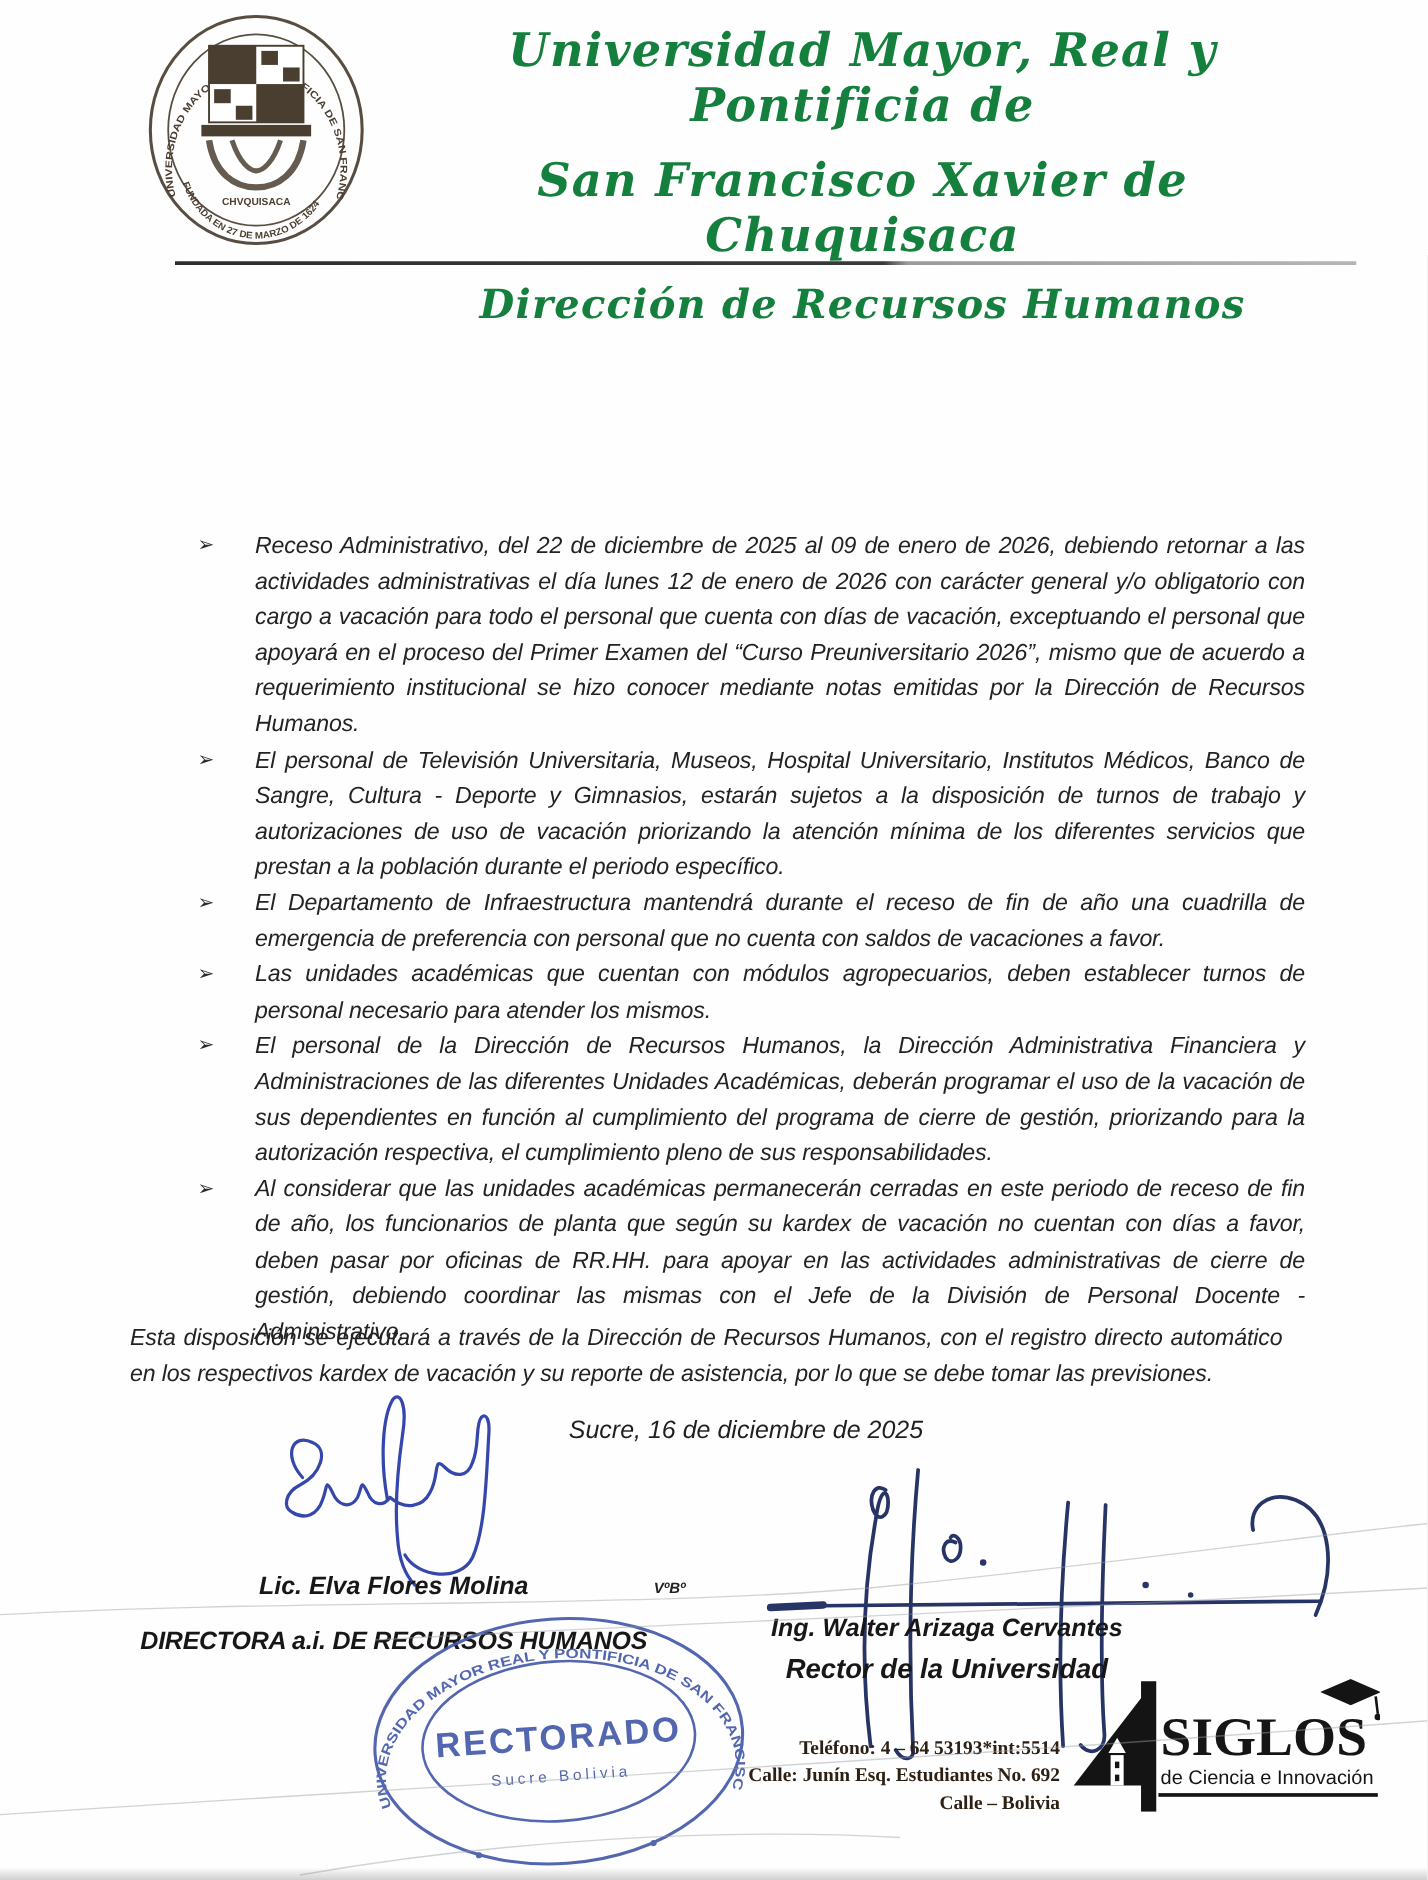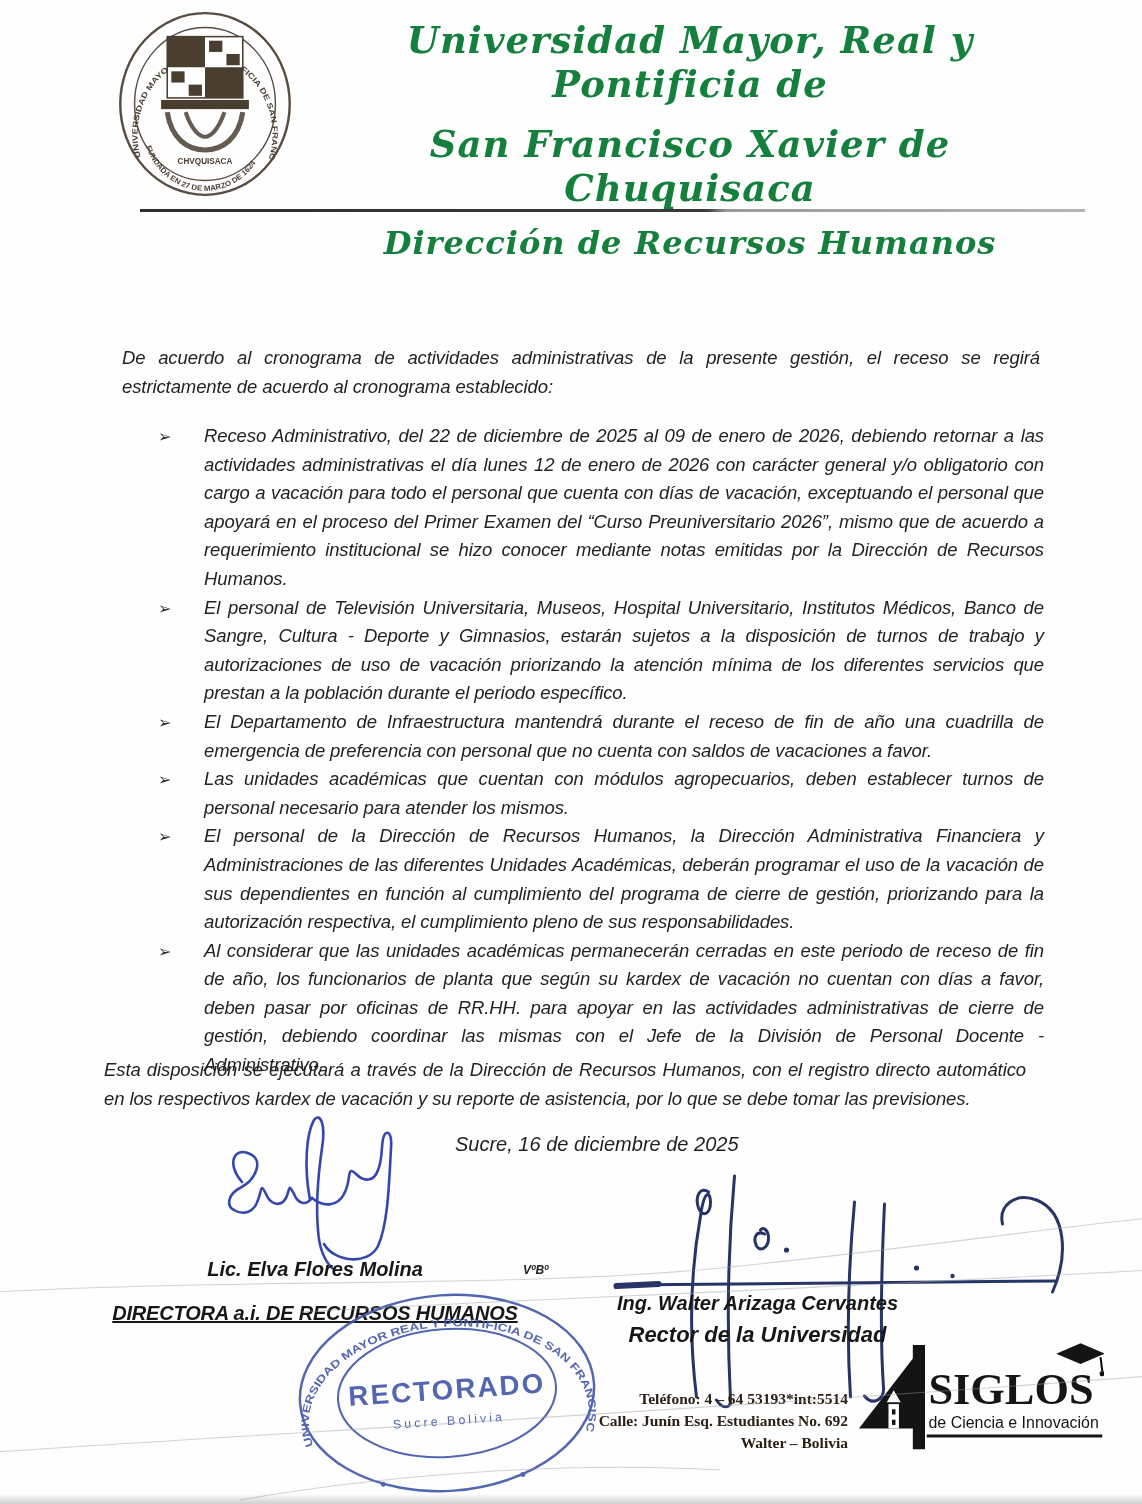--- a/index.html
+++ b/index.html
@@ -29,21 +29,21 @@
   .bullets { position:absolute; left:158px; top:422px; width:886px; list-style:none; }
   .bullets li { position:relative; padding-left:46px; font-style:italic; font-size:18.5px;
     line-height:28.6px; text-align:justify; letter-spacing:-0.1px; }
   .bullets li .marker { position:absolute; left:0; top:1px; font-style:normal; font-size:16px; color:#2c2c2c; }
   
   .dateline { position:absolute; left:455px; top:1133px; font-style:italic; font-size:20px; color:#1f1f1f; }
   .sig-left-svg { position:absolute; left:182px; top:1112px; }
   .sig-left-text { position:absolute; left:95px; top:1216px; width:440px; text-align:center;
     font-style:italic; font-weight:bold; color:#171717; }
   .sig-left-text .nm { font-size:20px;margin-top:42px; }
-  .sig-left-text .ti { font-size:20px; margin-top:21px; letter-spacing:-0.2px;text-decoration:underline; }
+  .sig-left-text .ti { font-size:20px; margin-top:21px; letter-spacing:-0.2px; }
   .vobo { position:absolute; left:523px; top:1263px; font-style:italic; font-weight:bold; font-size:12px; }
   .sig-right-svg { position:absolute; left:598px; top:1172px; }
   .sig-right-text { position:absolute; left:600px; top:1292px; width:315px; text-align:center;
     font-style:italic; font-weight:bold; color:#171717; }
   .sig-right-text .nm { font-size:20px;font-style:italic; }
   .sig-right-text .ti { font-size:22px; margin-top:7px; }
   .stamp { position:absolute; left:292px; top:1290px; opacity:0.9; }
   
   .footer-contact { position:absolute; left:598px; top:1388px; width:250px; text-align:right;
     font-family:"Liberation Serif", serif; font-weight:bold; font-size:15.5px; line-height:22px; color:#2c2014; }
@@ -90,21 +90,20 @@
 
   <div class="hgroup">
     <div class="hline1">Universidad Mayor, Real y Pontificia de</div>
     <div class="hline2">San Francisco Xavier de Chuquisaca</div>
     <div class="hline3">Dirección de Recursos Humanos</div>
   </div>
 
   <div class="rule"></div>
 
 
-  <p class="para intro">De acuerdo al cronograma de actividades administrativas de la presente gestión, el receso se regirá estrictamente de acuerdo al cronograma establecido:</p>
 
   <ul class="bullets">
     <li><span class="marker">➢</span><span>Receso Administrativo, del 22 de diciembre de 2025 al 09 de enero de 2026, debiendo retornar a las actividades administrativas el día lunes 12 de enero de 2026 con carácter general y/o obligatorio con cargo a vacación para todo el personal que cuenta con días de vacación, exceptuando el personal que apoyará en el proceso del Primer Examen del “Curso Preuniversitario 2026”, mismo que de acuerdo a requerimiento institucional se hizo conocer mediante notas emitidas por la Dirección de Recursos Humanos.</span></li>
     <li><span class="marker">➢</span><span>El personal de Televisión Universitaria, Museos, Hospital Universitario, Institutos Médicos, Banco de Sangre, Cultura - Deporte y Gimnasios, estarán sujetos a la disposición de turnos de trabajo y autorizaciones de uso de vacación  priorizando la atención mínima de los diferentes servicios que prestan a la población durante el periodo específico.</span></li>
     <li><span class="marker">➢</span><span>El Departamento de Infraestructura mantendrá durante el receso de fin de año una cuadrilla de emergencia de preferencia con personal que no cuenta con saldos de vacaciones a favor.</span></li>
     <li><span class="marker">➢</span><span>Las unidades académicas que cuentan con módulos agropecuarios, deben establecer turnos de personal necesario para atender los mismos.</span></li>
     <li><span class="marker">➢</span><span>El personal de la Dirección de Recursos Humanos, la Dirección Administrativa Financiera y Administraciones de las diferentes Unidades Académicas, deberán programar el uso de la vacación de sus dependientes en función al cumplimiento del programa de cierre de gestión, priorizando para la autorización respectiva, el cumplimiento pleno de sus responsabilidades.</span></li>
     <li><span class="marker">➢</span><span>Al considerar que las unidades académicas permanecerán cerradas en este periodo de receso de fin de año, los funcionarios de planta que según su kardex de vacación no cuentan con días a favor, deben pasar por oficinas de RR.HH. para apoyar en las actividades administrativas de cierre de gestión, debiendo coordinar las mismas con el Jefe de la División de Personal Docente - Administrativo.</span></li>
   </ul>
 
@@ -163,21 +162,21 @@
       <text x="150" y="106" text-anchor="middle" font-family="Liberation Sans, sans-serif" font-size="27" font-weight="bold" letter-spacing="2" fill="#4156a8">RECTORADO</text>
       <text x="150" y="131" text-anchor="middle" font-family="Liberation Sans, sans-serif" font-size="12" letter-spacing="3" fill="#4156a8">Sucre  Bolivia</text>
       <circle cx="82" cy="184" r="2.4" fill="#4156a8"></circle>
       <circle cx="218" cy="184" r="2.4" fill="#4156a8"></circle>
     </g>
   </svg>
 
   <div class="footer-contact">
     <div>Teléfono: 4 – 64 53193*int:5514</div>
     <div>Calle: Junín Esq. Estudiantes No. 692</div>
-    <div>Walter – Bolivia</div>
+    <div>Calle – Bolivia</div>
   </div>
 
   <svg class="logo" width="252" height="128" viewBox="0 0 290 130">
     <g>
       <polygon points="82,4 82,100 8,100" fill="#141414"></polygon>
       <rect x="70" y="4" width="14" height="120" fill="#141414"></rect>
       <polygon points="40,70 56,70 48,56" fill="#ffffff"></polygon>
       <rect x="42" y="72" width="12" height="28" fill="#ffffff"></rect>
       <rect x="46" y="78" width="4" height="6" fill="#141414"></rect>
       <rect x="46" y="90" width="4" height="6" fill="#141414"></rect>

